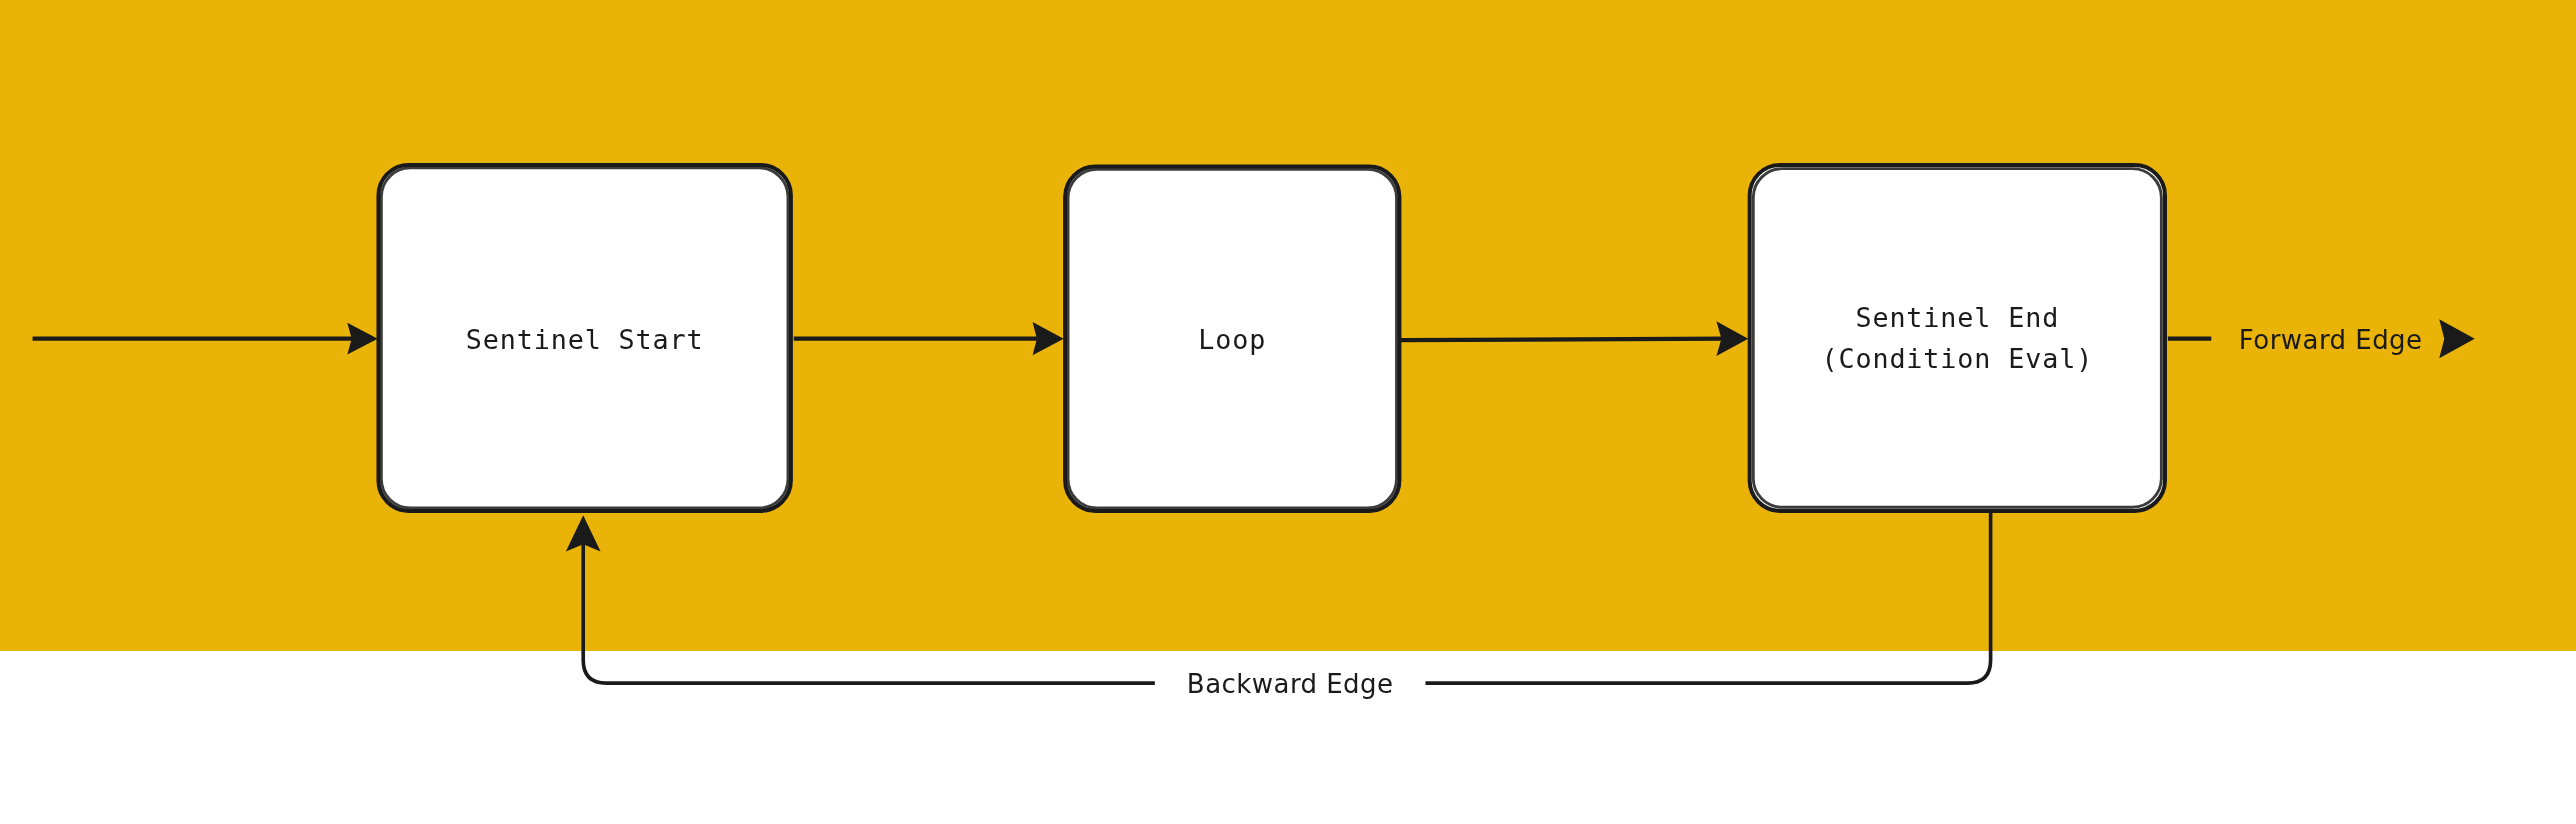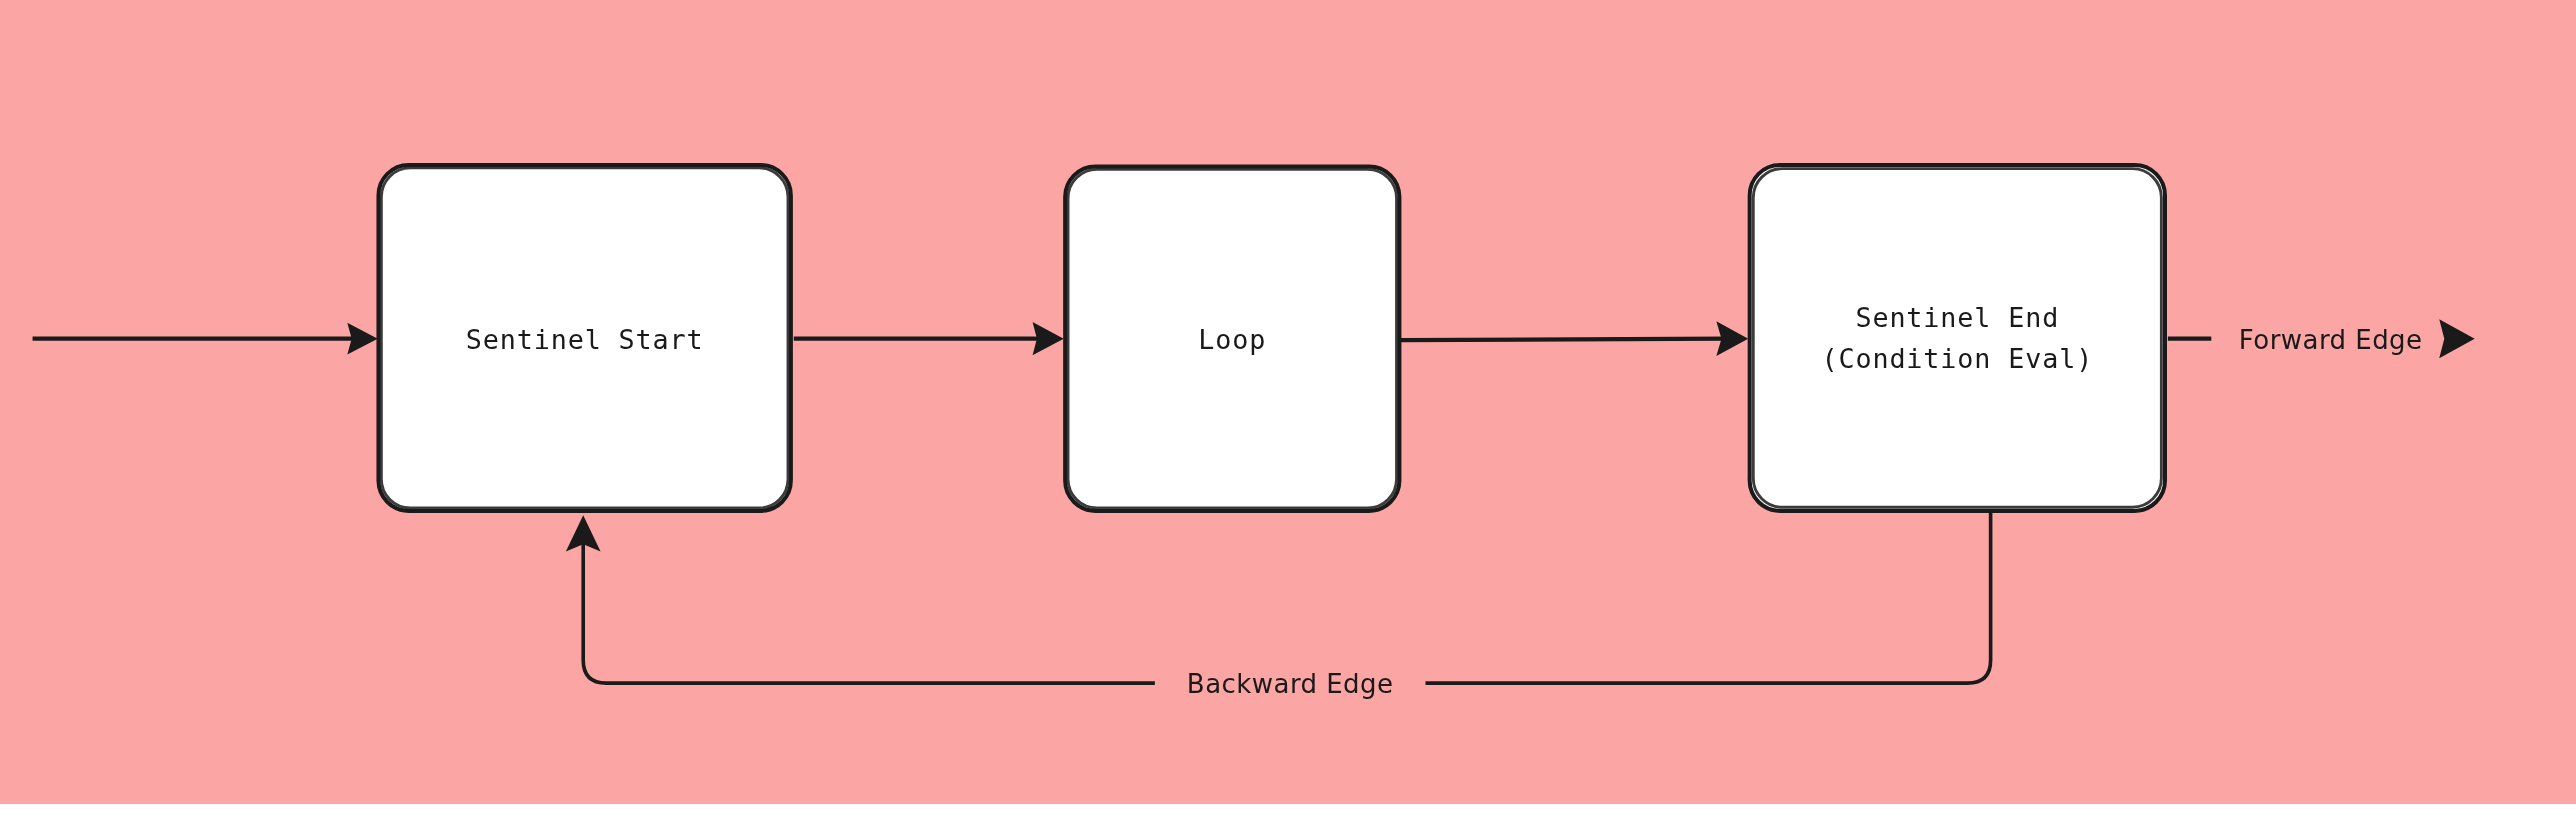--- a/index.html
+++ b/index.html
@@ -9,22 +9,22 @@
   }
   body {
     width: 2576px;
     height: 825px;
     overflow: hidden;
     font-family: "DejaVu Sans", sans-serif;
   }
   #canvas {
     position: relative;
     width: 2576px;
-    height: 804px;
-    background: #fca5a5;
+    height: 651px;
+    background: #eab308;
   }
   #diagram-svg {
     position: absolute;
     top: 0;
     left: 0;
     width: 2576px;
     height: 825px;
   }
   .node-rect {
     fill: #ffffff;

